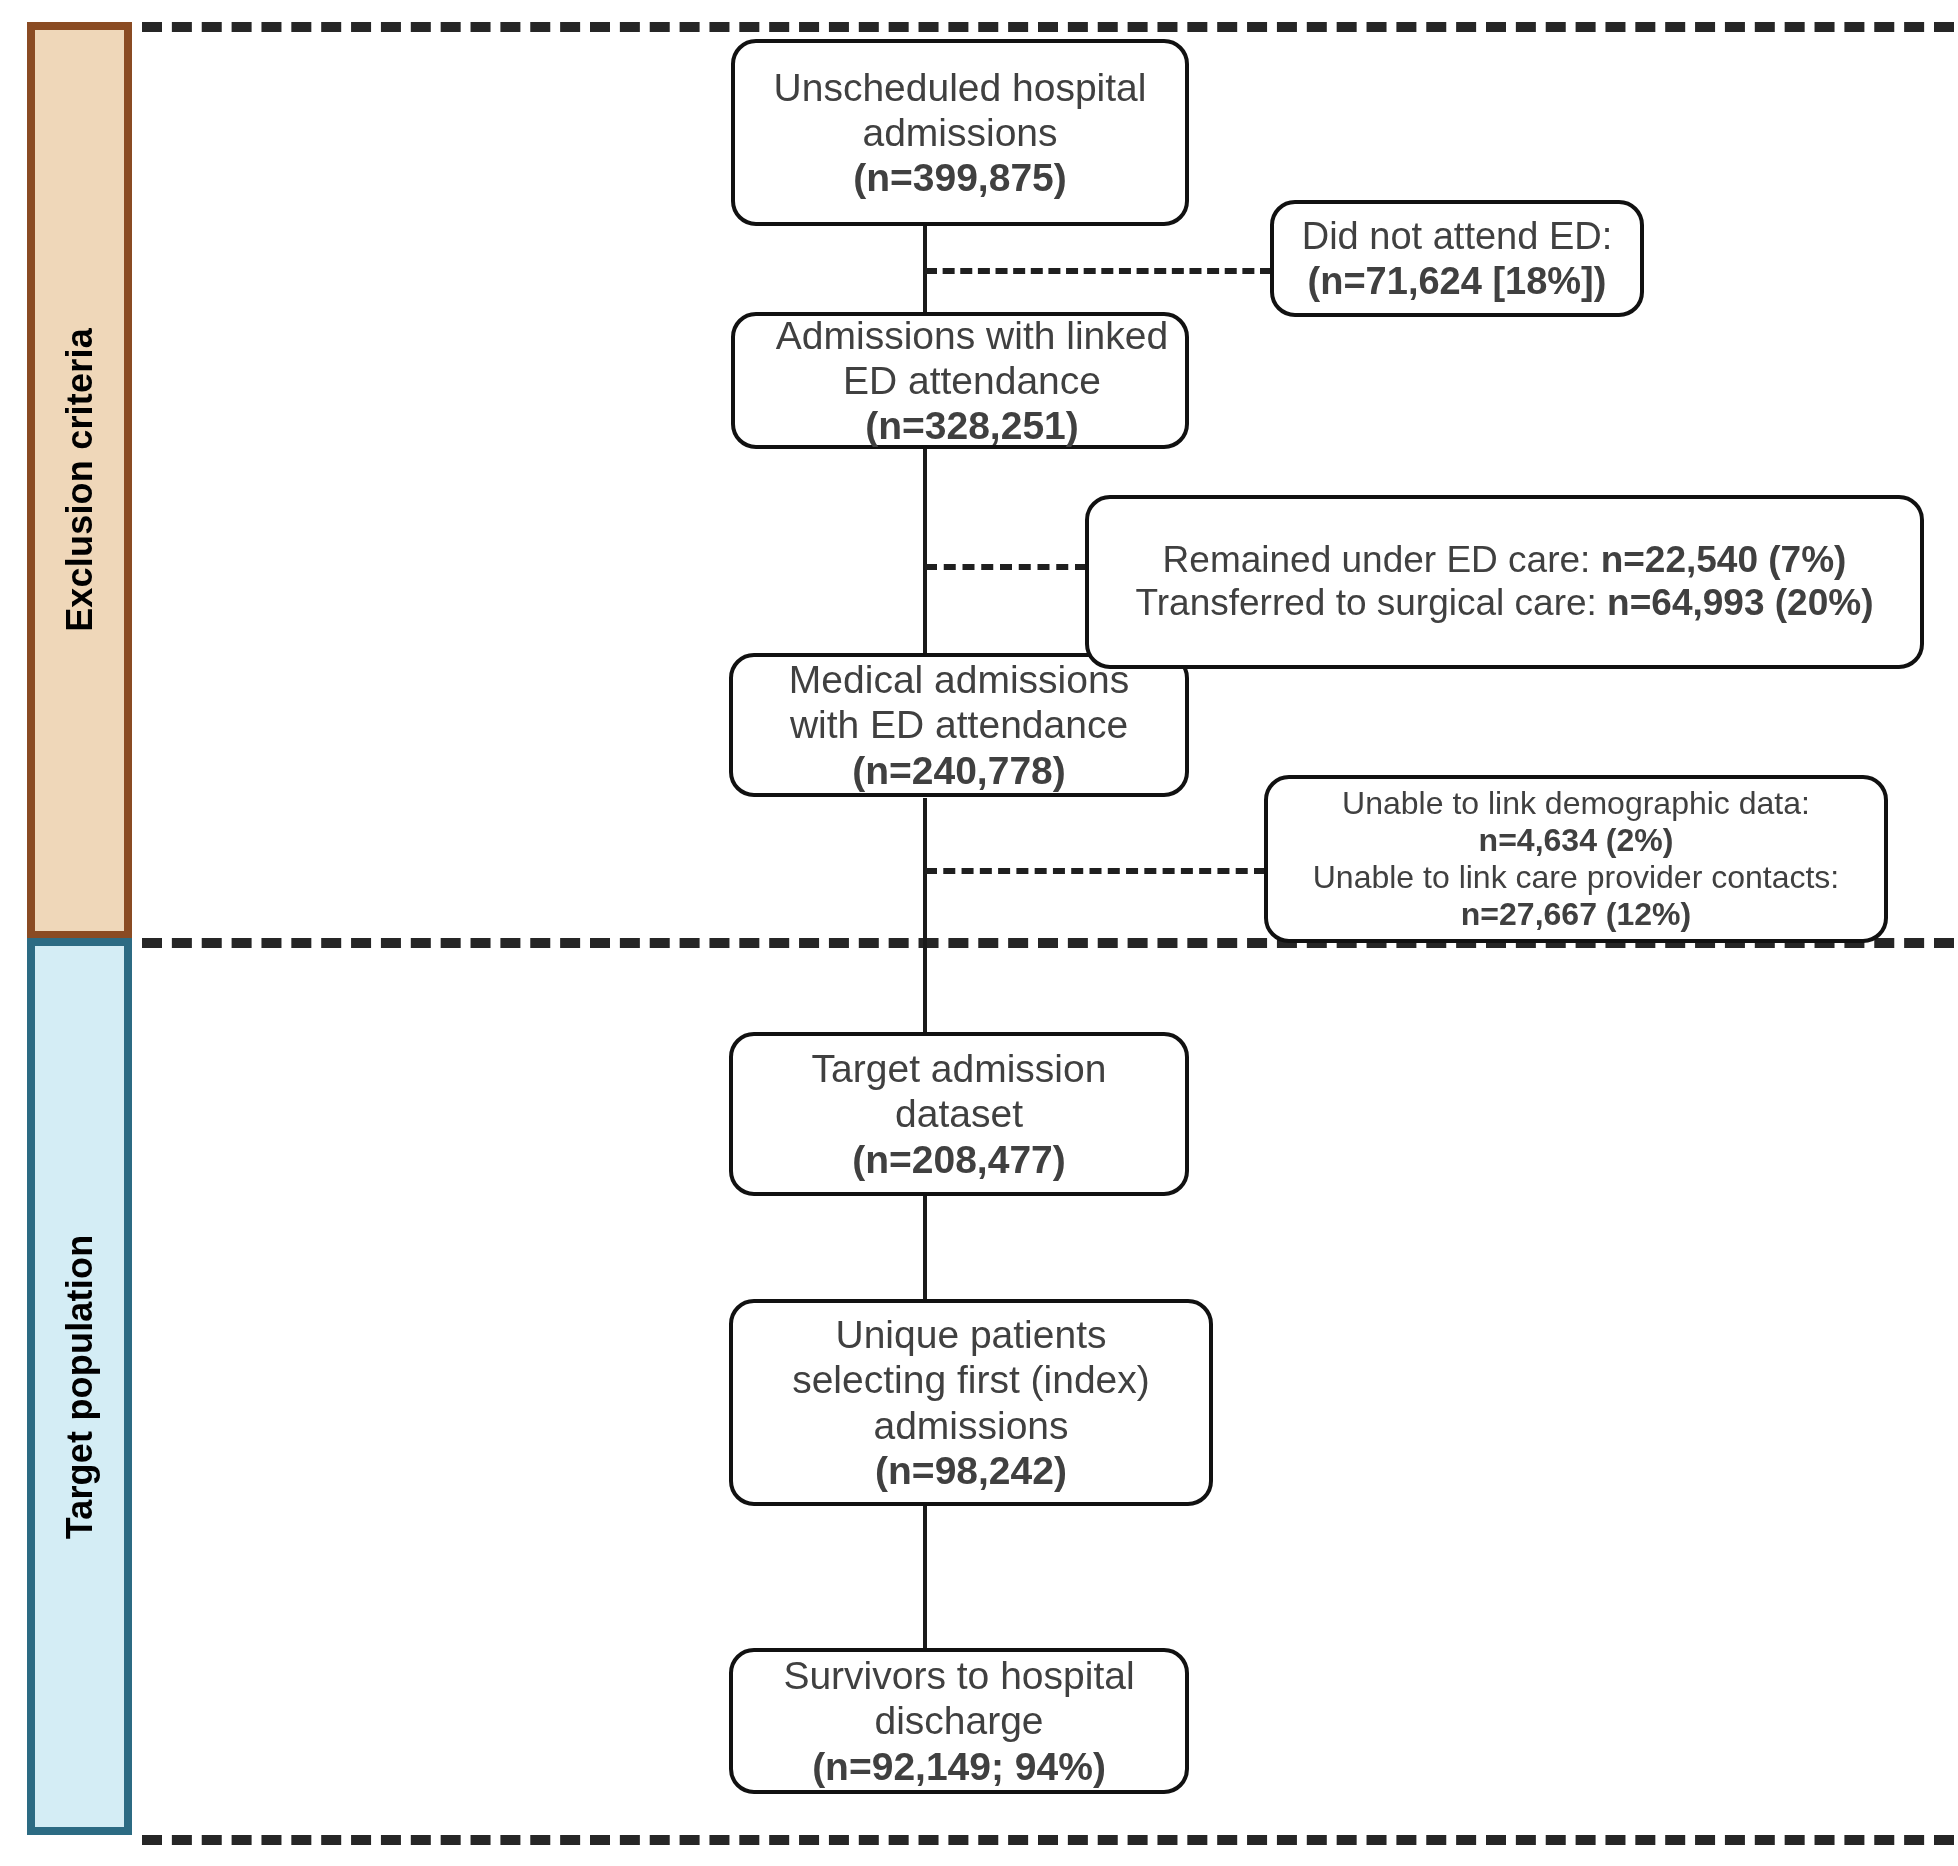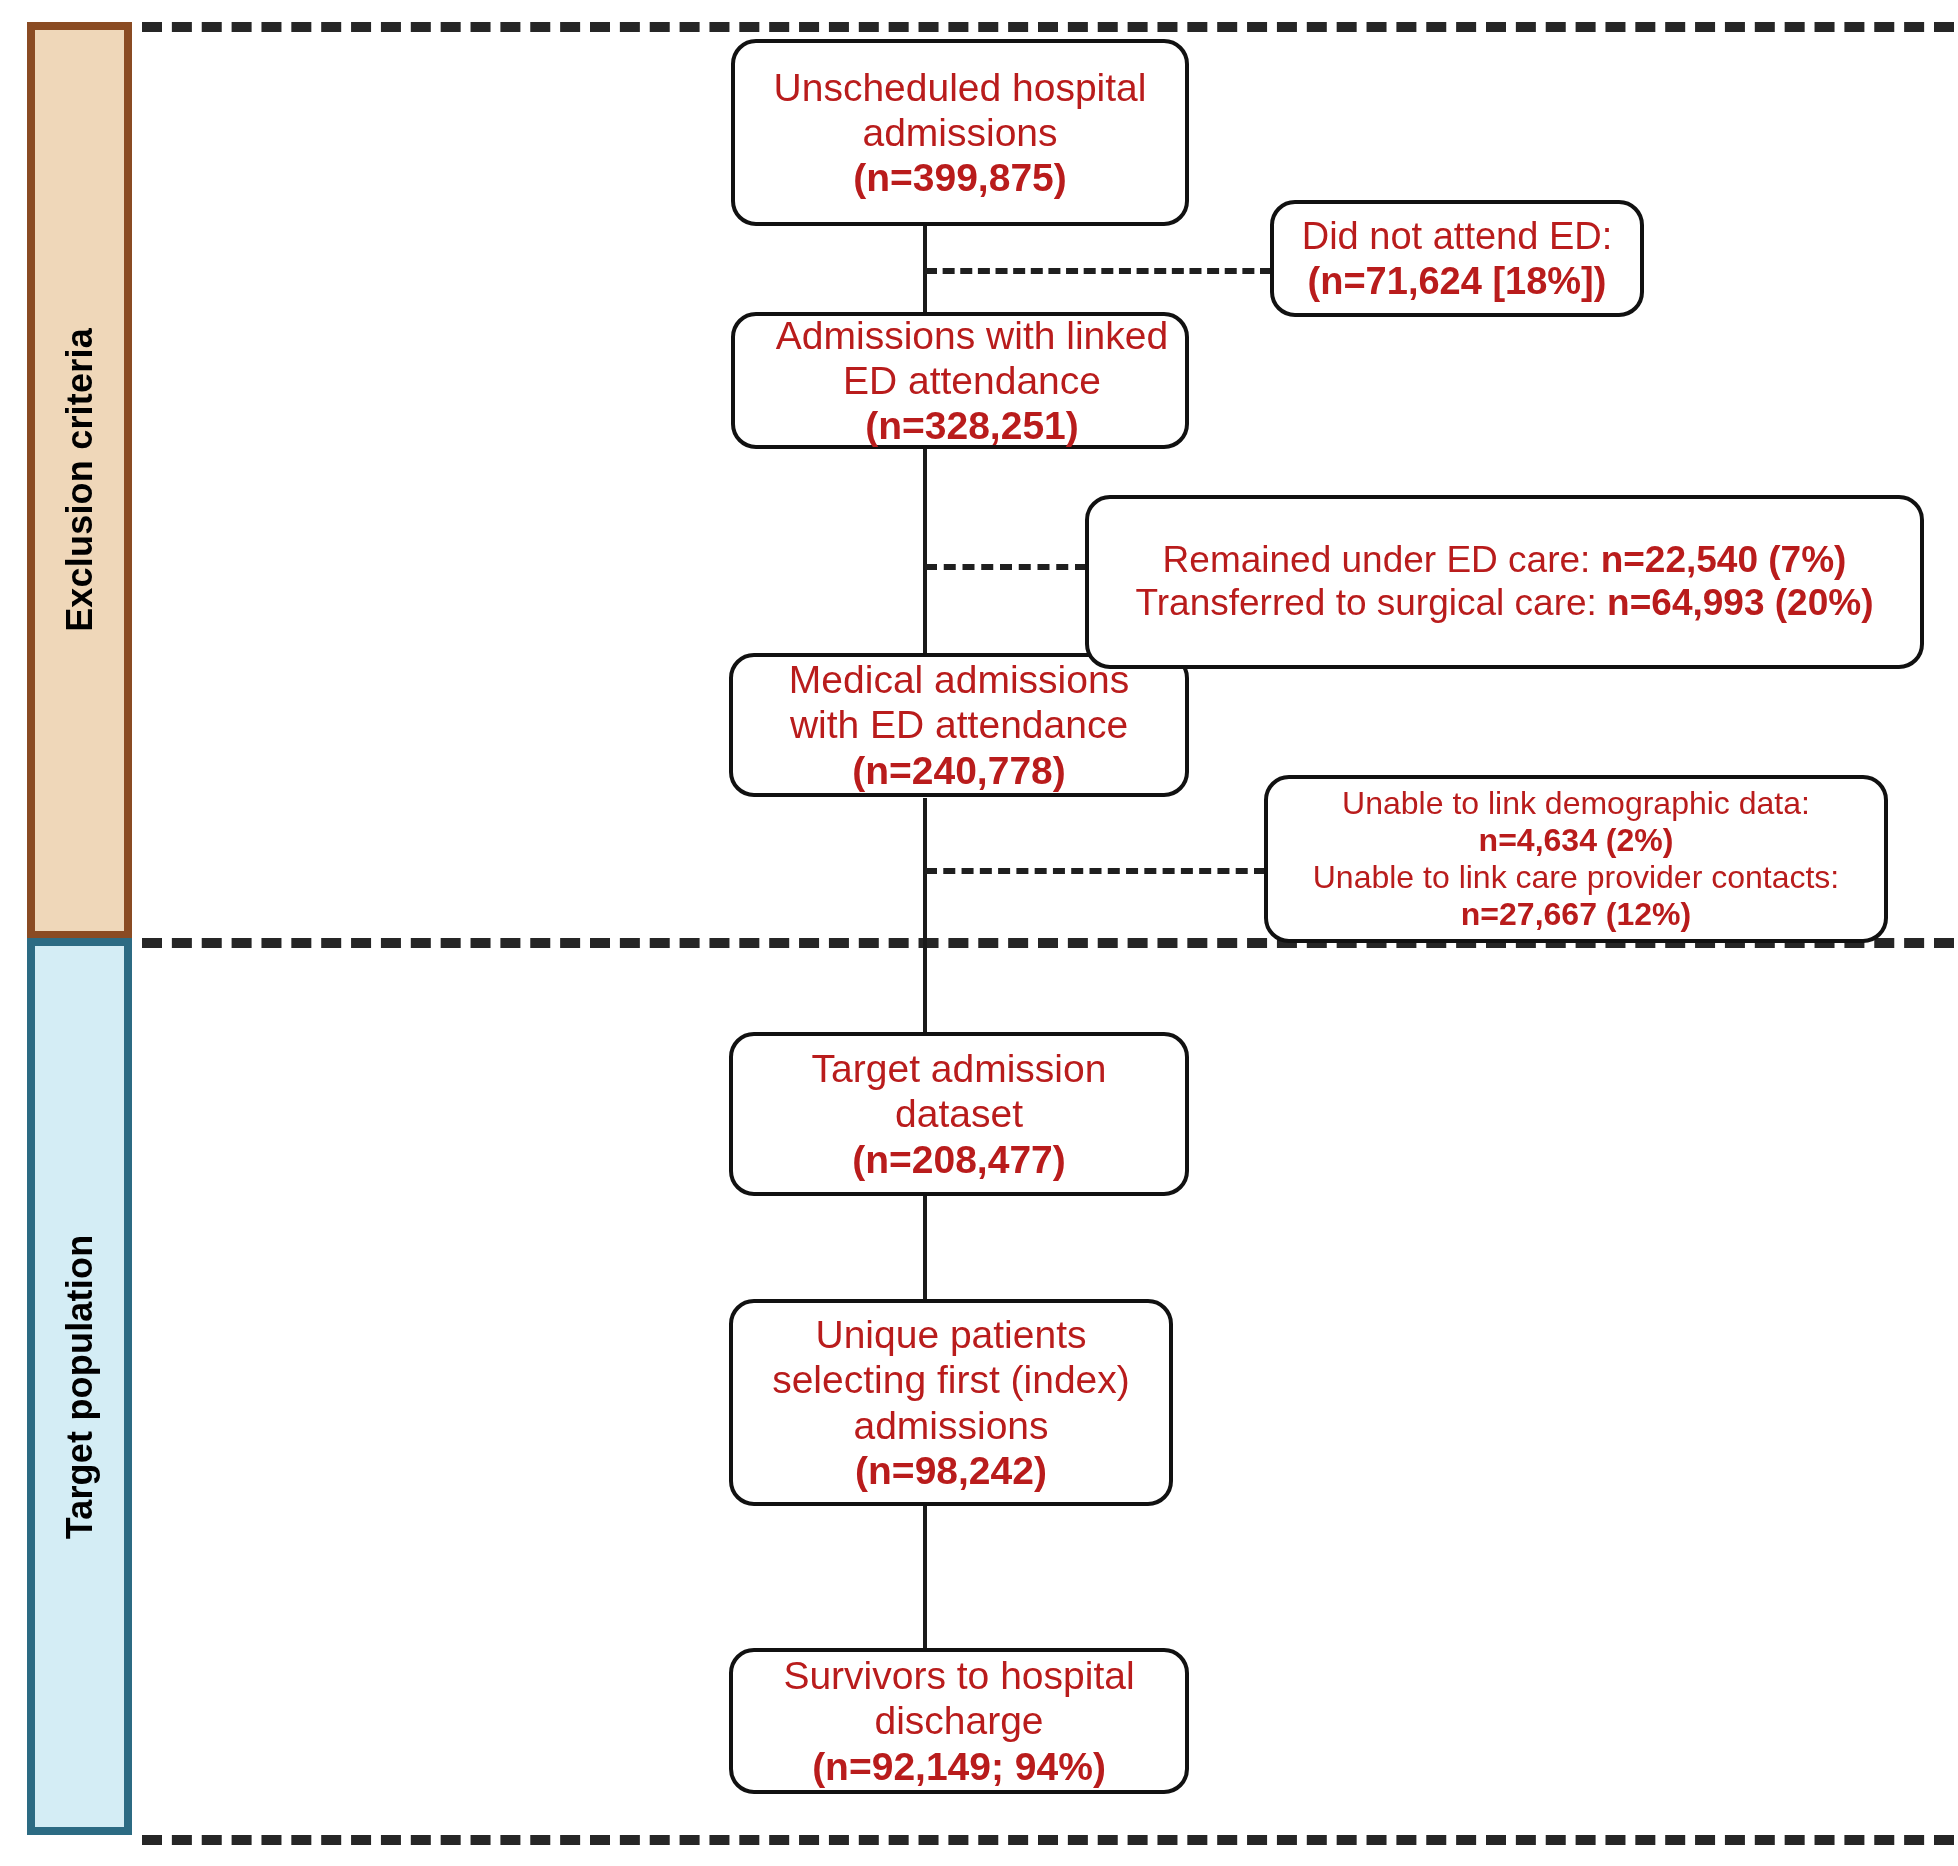--- a/index.html
+++ b/index.html
@@ -72,37 +72,37 @@
   .node {
     position: absolute;
     background: #ffffff;
     border: 4.9px solid #111111;
     border-radius: 25px;
     display: flex;
     flex-direction: column;
     align-items: center;
     justify-content: center;
     text-align: center;
-    color: #b91c1c;
+    color: #404040;
     line-height: 1.16;
     z-index: 3;
   }
   .node .ln { display: block; }
   .node .plain { font-weight: normal; }
   .node .bold  { font-weight: bold; }
 
   .main-node { font-size: 39px; }
   .side-node { font-size: 37px; }
 
   
   #node-unscheduled { left: 731px; top: 39px;   width: 458px; height: 187px; }
   #node-linked      { left: 731px; top: 312px;  width: 458px; height: 137px; padding-left: 24px; }
   #node-medical     { left: 729px; top: 653px;  width: 460px; height: 144px; }
   #node-target      { left: 729px; top: 1032px; width: 460px; height: 164px; }
-  #node-unique      { left: 729px; top: 1299px; width: 444px; height: 207px; }
+  #node-unique      { left: 729px; top: 1299px; width: 484px; height: 207px; }
   #node-survivors   { left: 729px; top: 1648px; width: 460px; height: 146px; }
 
   
   #node-noed        { left: 1270px; top: 200px; width: 374px; height: 117px; font-size: 38px; }
   #node-edcare      { left: 1085px; top: 495px; width: 839px; height: 174px; font-size: 37px; }
   #node-unlinked    { left: 1264px; top: 775px; width: 624px; height: 168px; font-size: 32px; }
 
   
   #spine-a { top: 226px; height: 88px; }
   #spine-b { top: 449px; height: 207px; }

